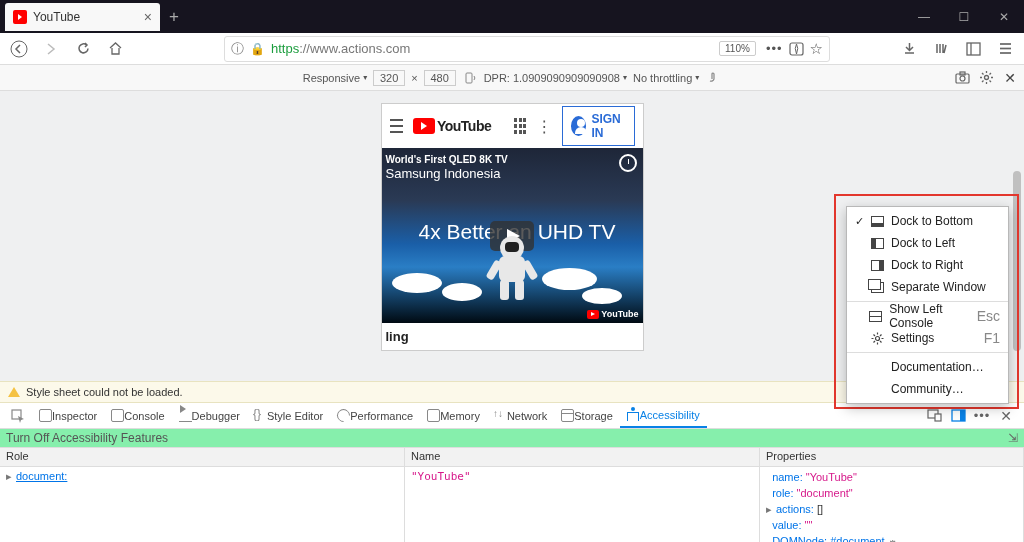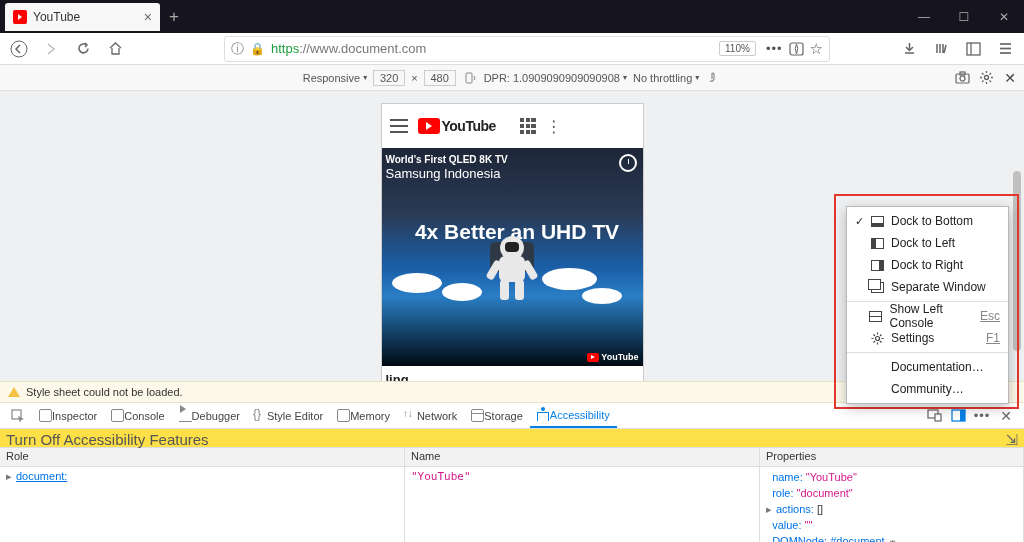--- a/index.html
+++ b/index.html
@@ -44,26 +44,26 @@
 .yt-play { width: 22px; height: 16px; background: #ff0000; border-radius: 3px; position: relative; }
 .yt-play::after { content: ""; position: absolute; left: 8px; top: 4px; border-left: 6px solid white; border-top: 4px solid transparent; border-bottom: 4px solid transparent; }
 .yt-word { font-weight: 700; font-family: Arial; font-size: 14px; letter-spacing: -0.5px; color: #222; }
 .yt-apps { width: 16px; height: 16px; display: grid; grid-template-columns: repeat(3,1fr); grid-template-rows: repeat(3,1fr); gap: 1.5px; cursor: pointer; }
 .yt-apps span { background: #555; }
 .yt-kebab { font-size: 16px; color: #555; cursor: pointer; }
 .signin-btn { border: 1px solid #2a6bd6; color: #2a6bd6; padding: 5px 8px; font-size: 12px; font-weight: 600; display: flex; align-items: center; gap: 5px; cursor: pointer; margin-left: auto; }
 .signin-avatar { width: 20px; height: 20px; background: #2a6bd6; border-radius: 50%; position:relative;}
 .signin-avatar::after{content:""; position:absolute; width:8px; height:8px; background:#fff; border-radius:50%; left:6px; top:3px;}
 .signin-avatar::before{content:""; position:absolute; width:12px; height:7px; background:#fff; border-radius:6px 6px 0 0; left:4px; bottom:2px;}
-.video-thumb { height: 218px; background: linear-gradient(180deg, #1e2638 0%, #2a3a55 30%, #1a5fa8 55%, #2a7ec5 68%, #000a12 100%); position: relative; color: #fff; overflow: hidden; }
+.video-thumb { height: 175px; background: linear-gradient(180deg, #1e2638 0%, #2a3a55 30%, #1a5fa8 55%, #2a7ec5 68%, #000a12 100%); position: relative; color: #fff; overflow: hidden; }
 .video-thumb .t1 { position: absolute; top: 6px; left: 4px; font-size: 10px; font-weight: 600; }
 .video-thumb .t2 { position: absolute; top: 18px; left: 4px; font-size: 13px; }
 .video-thumb .clock { position: absolute; top: 6px; right: 6px; width: 18px; height: 18px; border: 2px solid #fff; border-radius: 50%; }
 .video-thumb .clock::after{content:""; position:absolute; left:7px; top:3px; width:1px; height:5px; background:#fff;}
-.video-thumb .big { position: absolute; top: 72px; left: 10px; right:0; text-align:center; font-size: 21px; font-weight: 700; font-family: Arial; }
+.video-thumb .big { position: absolute; top: 72px; left: 10px; right:0; text-align:center; font-size: 21px; font-weight: 400; font-family: Arial; }
 .video-thumb .playbtn { position: absolute; left: 50%; top: 50%; transform: translate(-50%,-50%); width: 44px; height: 30px; background: rgba(50,50,50,0.8); border-radius: 5px; }
 .video-thumb .playbtn::after { content:""; position:absolute; left:17px; top:8px; border-left: 13px solid #fff; border-top: 7px solid transparent; border-bottom: 7px solid transparent; }
 .video-thumb .wm { position:absolute; bottom:4px; right:4px; display:flex; align-items:center; gap:2px; font-size:9px; font-weight:600; }
 .video-thumb .wm .mini{ width:12px; height:9px; background:#ff0000; border-radius:2px; position:relative;}
 .video-thumb .wm .mini::after{content:""; position:absolute; left:4px; top:2px; border-left:4px solid #fff; border-top:2.5px solid transparent; border-bottom:2.5px solid transparent;}
 .astronaut { position:absolute; left:50%; top:88px; transform:translateX(-50%); width:44px; height:62px;}
 .astronaut .helmet{width:24px; height:24px; background:#e8e8e8; border-radius:50%; margin:0 auto; position:relative;}
 .astronaut .helmet::after{content:""; position:absolute; width:14px; height:10px; background:#222; border-radius:4px; left:5px; top:6px;}
 .astronaut .body{width:26px; height:26px; background:#e8e8e8; border-radius:6px; margin:-4px auto 0;}
 .astronaut .leg{position:absolute; width:9px; height:20px; background:#e8e8e8; border-radius:3px; bottom:-2px;}
@@ -95,21 +95,21 @@
 .dt-tab .ico.stor::after{content:""; position:absolute; left:-1px; right:-1px; top:3px; height:1px; background:#888;}
 .dt-tab.active .ico{ border-color:#0881e6;}
 .ico.access{ border:none; position:relative;}
 .ico.access::before{content:""; position:absolute; width:4px; height:4px; background:#0881e6; border-radius:50%; left:4px; top:-1px;}
 .ico.access::after{content:""; position:absolute; width:10px; height:8px; border-top:1.5px solid #0881e6; border-left:1.5px solid #0881e6; border-right:1.5px solid #0881e6; left:0; top:4px;}
 .dt-right { margin-left: auto; display: flex; align-items: center; gap: 8px; padding-right: 6px; }
 .dt-ricon { width: 16px; height: 16px; cursor: pointer; color: #666; display:flex; align-items:center; justify-content:center; font-size:13px;}
 .dt-ricon.active{ color:#0881e6;}
 
 
-.turnoff { height: 19px; background: #fde047; border-bottom: 1px solid #ddd; font-size: 15px; color: #555; padding: 2px 6px; position:relative;}
+.turnoff { height: 19px; background: #86efac; border-bottom: 1px solid #ddd; font-size: 12px; color: #555; padding: 2px 6px; position:relative;}
 .turnoff .expand{ position:absolute; right:6px; top:2px; color:#666; cursor:pointer;}
 
 
 .panels { height: 123px; display: flex; background: #fff; }
 .panel { border-right: 1px solid #ddd; display: flex; flex-direction: column; }
 .panel.role { width: 405px; }
 .panel.name { width: 355px; }
 .panel.props { flex: 1; }
 .panel-h { height: 19px; background: #f2f2f2; border-bottom: 1px solid #ddd; font-size: 11px; color: #333; padding: 2px 6px; }
 .panel-b { padding: 3px 6px; font-size: 11px; font-family: Menlo, Consolas, monospace; }
@@ -129,21 +129,21 @@
 .dock-check { width: 9px; font-size: 11px; color: #222; }
 .dock-ico { width: 13px; height: 11px; border: 1.3px solid #444; position: relative; flex-shrink:0;}
 .dock-ico.bottom::after { content: ""; position: absolute; left: 0; right: 0; bottom: 0; height: 3px; background: #444; }
 .dock-ico.right::after { content: ""; position: absolute; top: 0; bottom: 0; right: 0; width: 4px; background: #444; }
 .dock-ico.left::after { content: ""; position: absolute; top: 0; bottom: 0; left: 0; width: 4px; background: #444; }
 .dock-ico.sep { border: 1.3px solid #444; }
 .dock-ico.sep::after{content:""; position:absolute; left:-4px; top:-4px; width:11px; height:9px; border:1.3px solid #444; background:#fff;}
 .dock-ico.split::after{content:""; position:absolute; left:0; right:0; top:50%; height:1px; background:#444;}
 .dock-ico.split{border-radius:0;}
 .dock-ico.gear{ border:none; width:13px; height:13px;}
-.dock-short { margin-left: auto; color: #888; font-size: 12px; text-decoration: underline; }
+.dock-short { margin-left: auto; color: #888; font-size: 14px; }
 
 .highlight-box { position: absolute; top: 194px; left: 834px; width: 185px; height: 215px; border: 2.5px solid #e3372d; z-index: 50; pointer-events: none; }
 
 svg{display:block;}
 </style>
 </head>
 <body>
 
 <div class="titlebar">
   <div class="tab">
@@ -178,21 +178,21 @@
       </svg>
     </div>
   <div class="navicon">
       <svg width="15" height="15" viewBox="0 0 15 15">
         <path d="M2 7 L7.5 2 L13 7 M4 7 V13 H11 V7" fill="none" stroke="#666" stroke-width="1.3"></path>
       </svg>
     </div>
   <div class="urlbar">
     <span style="color:#888;">ⓘ</span>
     <span class="lock">🔒</span>
-    <span class="urltext"><span class="https">https</span><span>://www.document.com</span></span>
+    <span class="urltext"><span class="https">https</span><span>://www.actions.com</span></span>
     <span class="zoom">110%</span>
     <span class="dots">•••</span>
     <span style="color:#555;">
         <svg width="15" height="14" viewBox="0 0 15 14">
           <rect x="1" y="1" width="13" height="12" rx="2" fill="none" stroke="#666" stroke-width="1.2"></rect>
           <path d="M7.5 2 Q5 6 7.5 12 Q10 6 7.5 2" fill="none" stroke="#666" stroke-width="1"></path>
         </svg>
       </span>
     <span style="color:#555; font-size:15px;">☆</span>
   </div>
@@ -286,20 +286,24 @@
           <span></span>
           <span></span>
           <span></span>
           <span></span>
           <span></span>
           <span></span>
           <span></span>
           <span></span>
         </div>
       <div class="yt-kebab">⋮</div>
+      <div class="signin-btn">
+        <span class="signin-avatar"></span>
+        <span>SIGN IN</span>
+      </div>
     </div>
     <div class="video-thumb">
       <div class="t1">World's First QLED 8K TV</div>
       <div class="t2">Samsung Indonesia</div>
       <div class="clock"></div>
       <div class="big">4x Better an UHD TV</div>
       <div class="playbtn"></div>
       <div class="clouds">
         <span style="width:50px;height:20px;left:10px;top:30px;"></span>
         <span style="width:40px;height:18px;left:60px;top:40px;"></span>
@@ -345,20 +349,24 @@
     </div>
   <div class="dt-tab">
       <span class="ico debugger"></span>
       <span>Debugger</span>
     </div>
   <div class="dt-tab">
       <span class="ico style"></span>
       <span>Style Editor</span>
     </div>
   <div class="dt-tab">
+      <span class="ico perf"></span>
+      <span>Performance</span>
+    </div>
+  <div class="dt-tab">
       <span class="ico mem"></span>
       <span>Memory</span>
     </div>
   <div class="dt-tab">
       <span class="ico net"></span>
       <span>Network</span>
     </div>
   <div class="dt-tab">
       <span class="ico stor"></span>
       <span>Storage</span>

